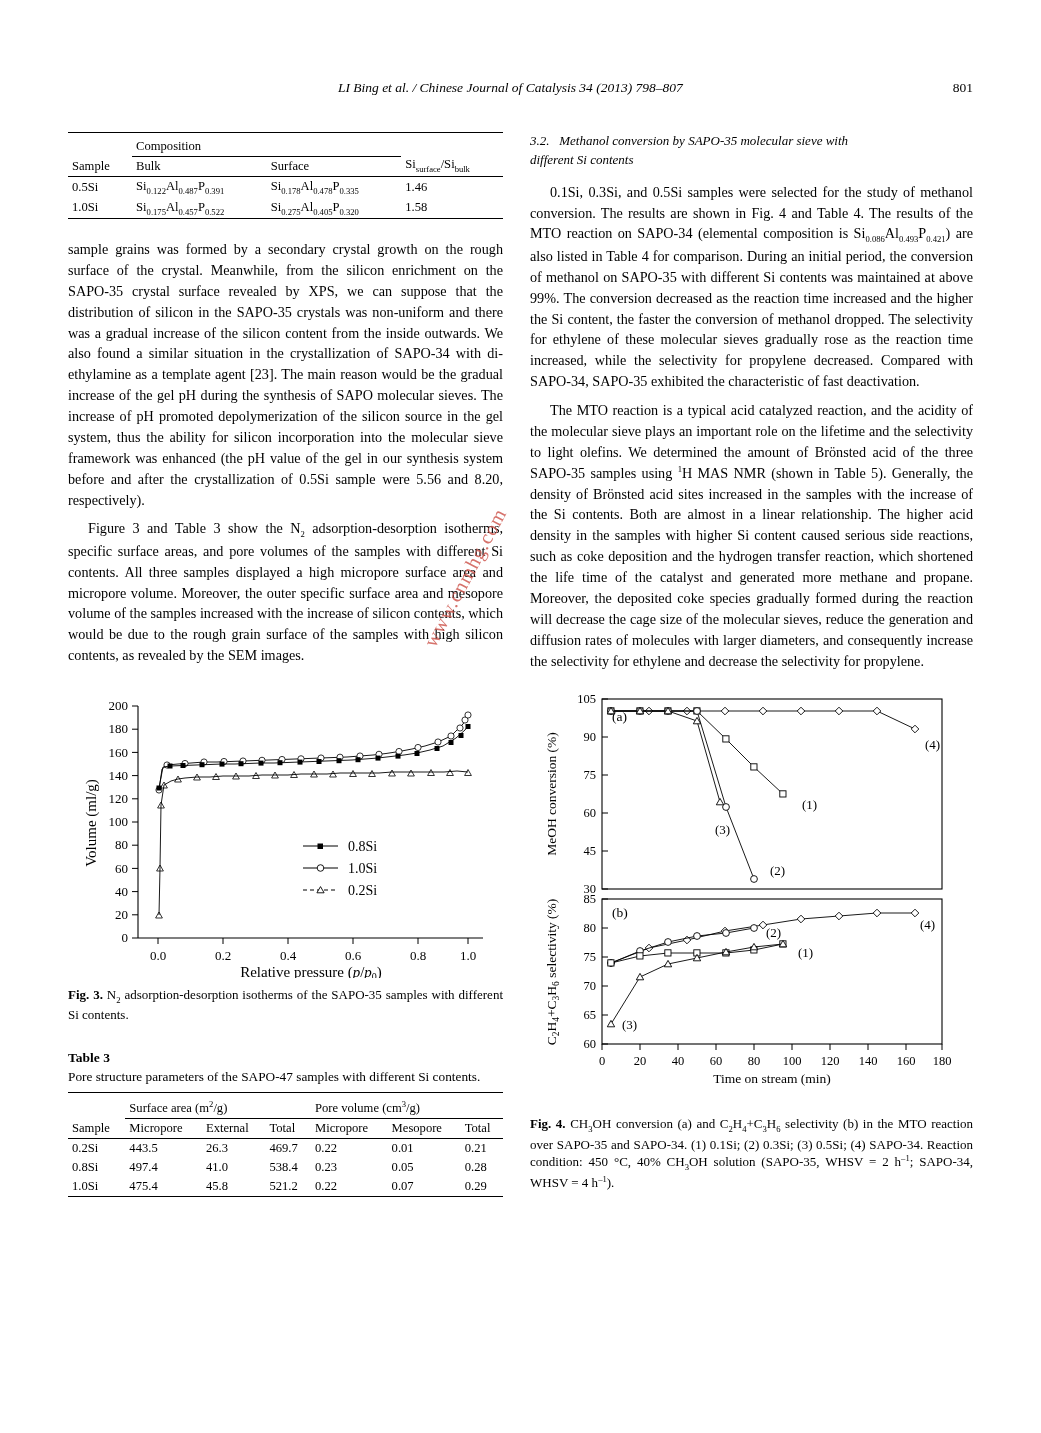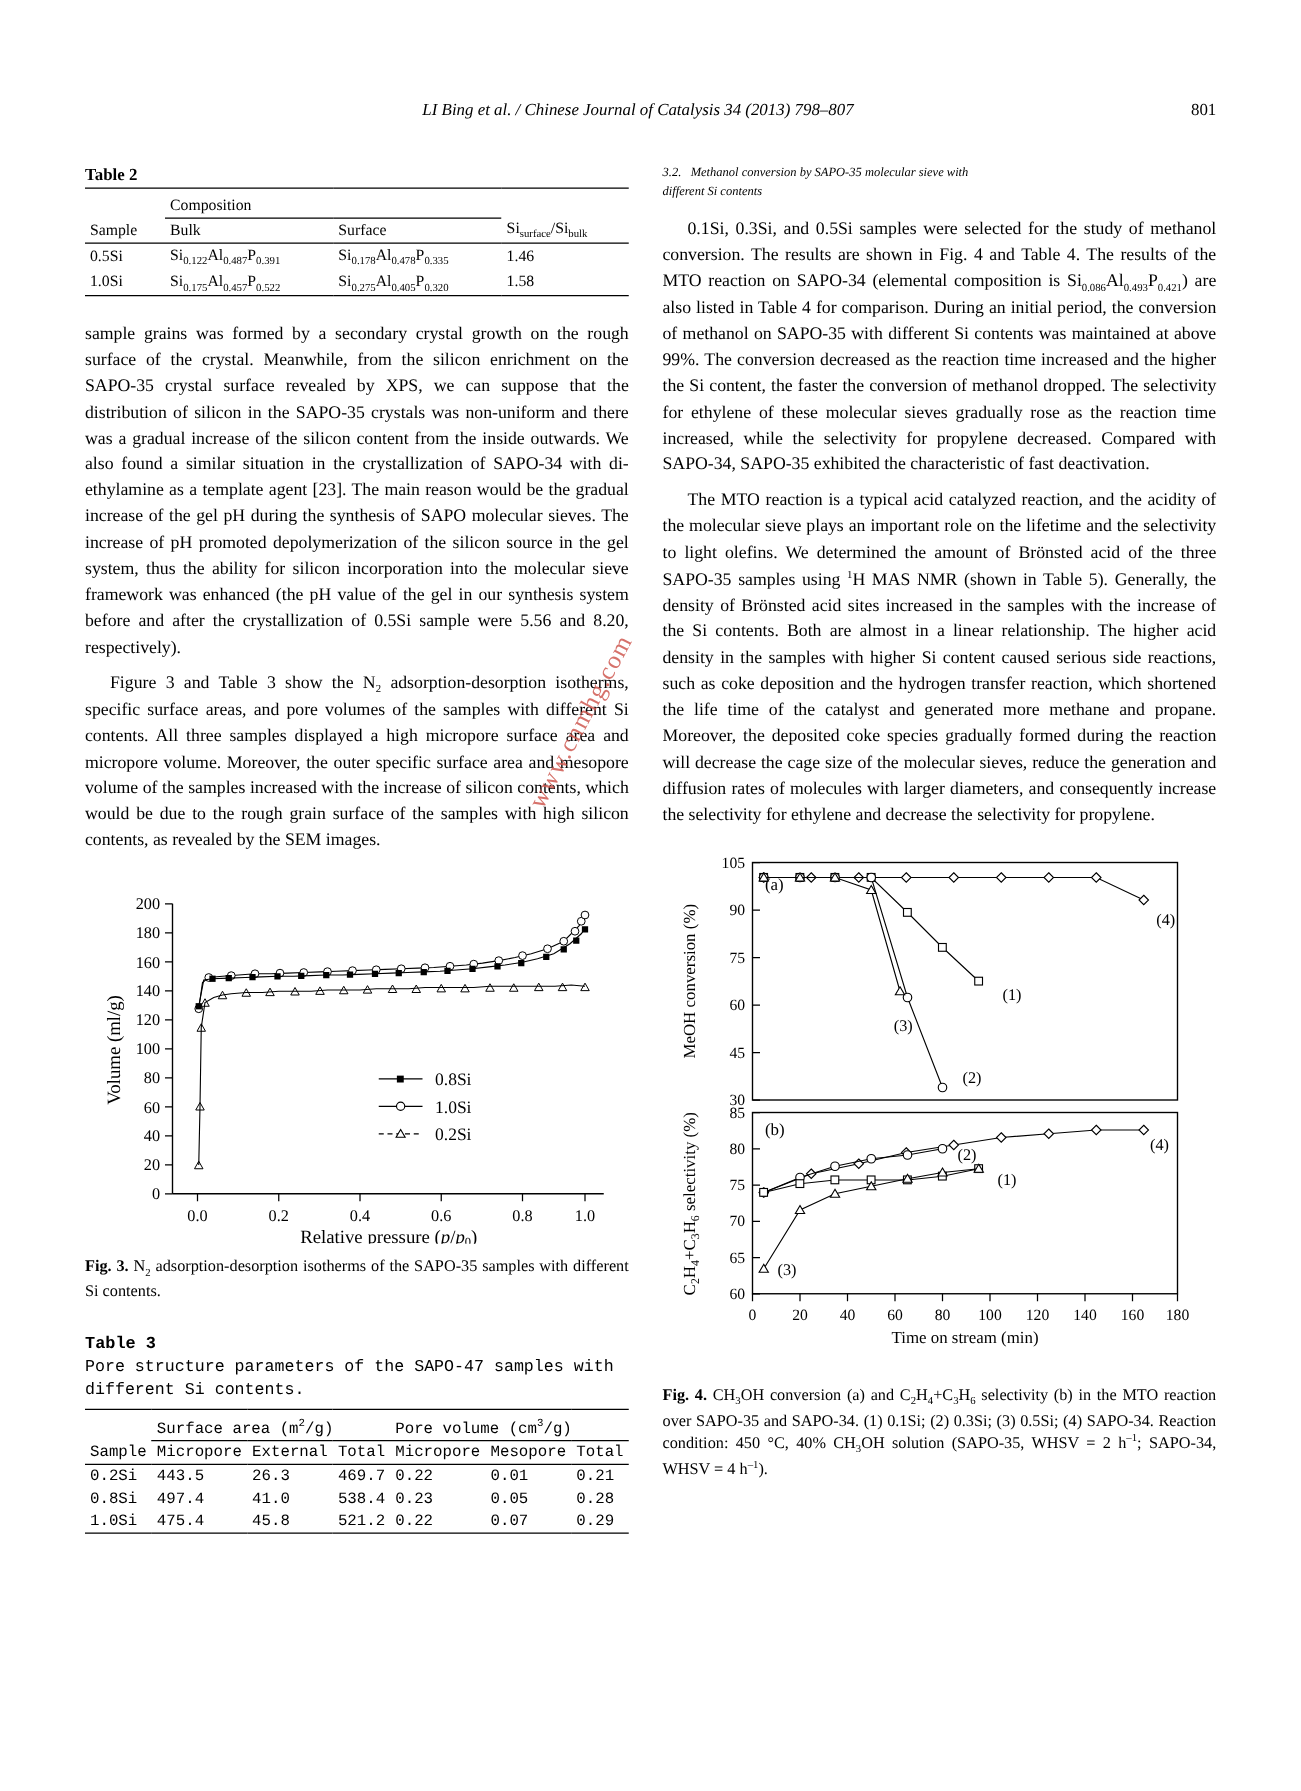--- a/index.html
+++ b/index.html
@@ -29,21 +29,21 @@
   .span-rule{border-bottom:.9px solid #000;}
   .lft{text-align:left !important;}
   sub{font-size:8.6px;}
   sup{font-size:8.6px;}
 
   p.body{
     font-size:14.2px;line-height:1.47;text-align:justify;margin:0 0 0 0;
     text-indent:0;
   }
   p.body.ind{text-indent:20px;}
-  .sec-head{font-size:10px;font-style:italic;line-height:1.45;margin:0 0 12px 0;}
+  .sec-head{font-size:13px;font-style:italic;line-height:1.45;margin:0 0 12px 0;}
   .sec-head .num{font-style:italic;}
 
   .figcap{font-size:13px;line-height:1.35;text-align:justify;}
   .figcap b{font-weight:bold;}
 
   
   .watermark{
     position:absolute;left:405px;top:600px;width:200px;height:230px;
     pointer-events:none;
   }
@@ -66,21 +66,20 @@
 <div class="sheet">
 
   <div class="header">
     <span class="hdr-center">LI Bing et al. / Chinese Journal of Catalysis 34 (2013) 798–807</span>
     <span class="hdr-page">801</span>
   </div>
 
   <div class="col-left">
 
     <div>
-      <div class="tbl-label">Table 2</div>
 
       <table class="sci">
         <tbody>
               <tr class="rule-top">
           <td rowspan="2" style="vertical-align:bottom;text-align:left;padding-top:6px;">Sample</td>
           <td colspan="2" class="span-rule" style="padding-top:6px;">Composition</td>
           <td rowspan="2" style="vertical-align:bottom;padding-top:6px;">
             <span>Si</span><sub>surface</sub><span>/Si</span><sub>bulk</sub>
           </td>
         </tr>
@@ -245,21 +244,21 @@
           <path d="M252.5,198.6 l3.6,6.2 h-7.2 z" fill="#fff" stroke="#000" stroke-width="0.9"></path>
           <text x="280" y="207" fill="#000">0.2Si</text>
         </g>
       </svg>
 
       <div class="figcap" style="margin-top:4px;">
         <b>Fig. 3.</b><span> N</span><sub>2</sub><span> adsorption-desorption isotherms of the SAPO-35 samples with different Si contents.</span>
       </div>
     </div>
 
-    <div style="margin-top:26px;font-family:Liberation Mono, monospace;">
+    <div style="margin-top:26px;">
       <div class="tbl-label">Table 3</div>
       <div class="tbl-cap">Pore structure parameters of the SAPO-47 samples with different Si contents.</div>
       <table class="sci">
         <tbody>
               <tr class="rule-top">
           <td rowspan="2" style="vertical-align:bottom;text-align:left;padding-top:6px;">Sample</td>
           <td colspan="3" class="span-rule" style="padding-top:6px;"><span>Surface area (m</span><sup>2</sup><span>/g)</span></td>
           <td colspan="3" class="span-rule" style="padding-top:6px;"><span>Pore volume (cm</span><sup>3</sup><span>/g)</span></td>
         </tr>
         <tr class="rule-mid">

